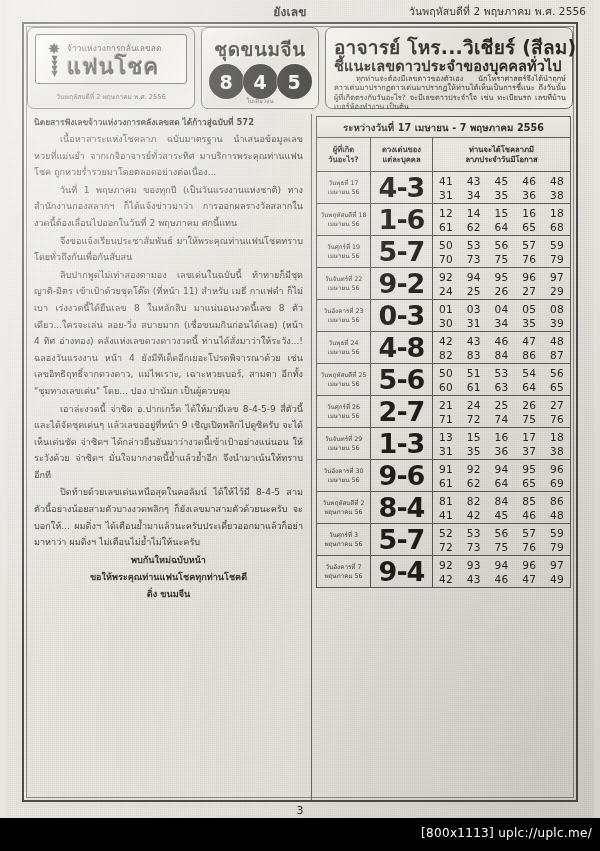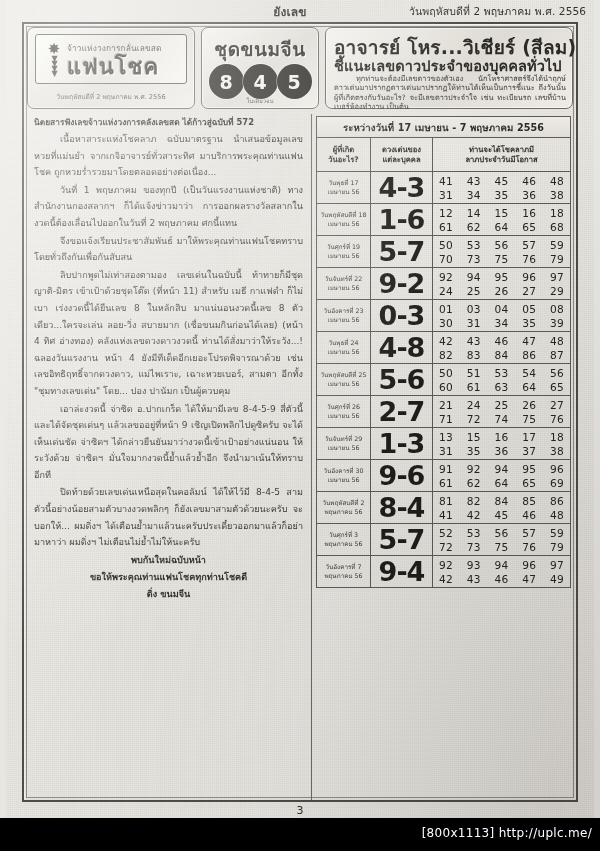--- a/index.html
+++ b/index.html
@@ -749,14 +749,14 @@
             </tr>
           </tbody>
       </table>
     </div>
   </div>
 
   <div class="page-num">3</div>
 </div>
 
 <div class="wm-bar">
-  <div class="wm-text">[800x1113] http://uplc.me/</div>
+  <div class="wm-text">[800x1113] uplc://uplc.me/</div>
 </div>
 
 </body></html>

